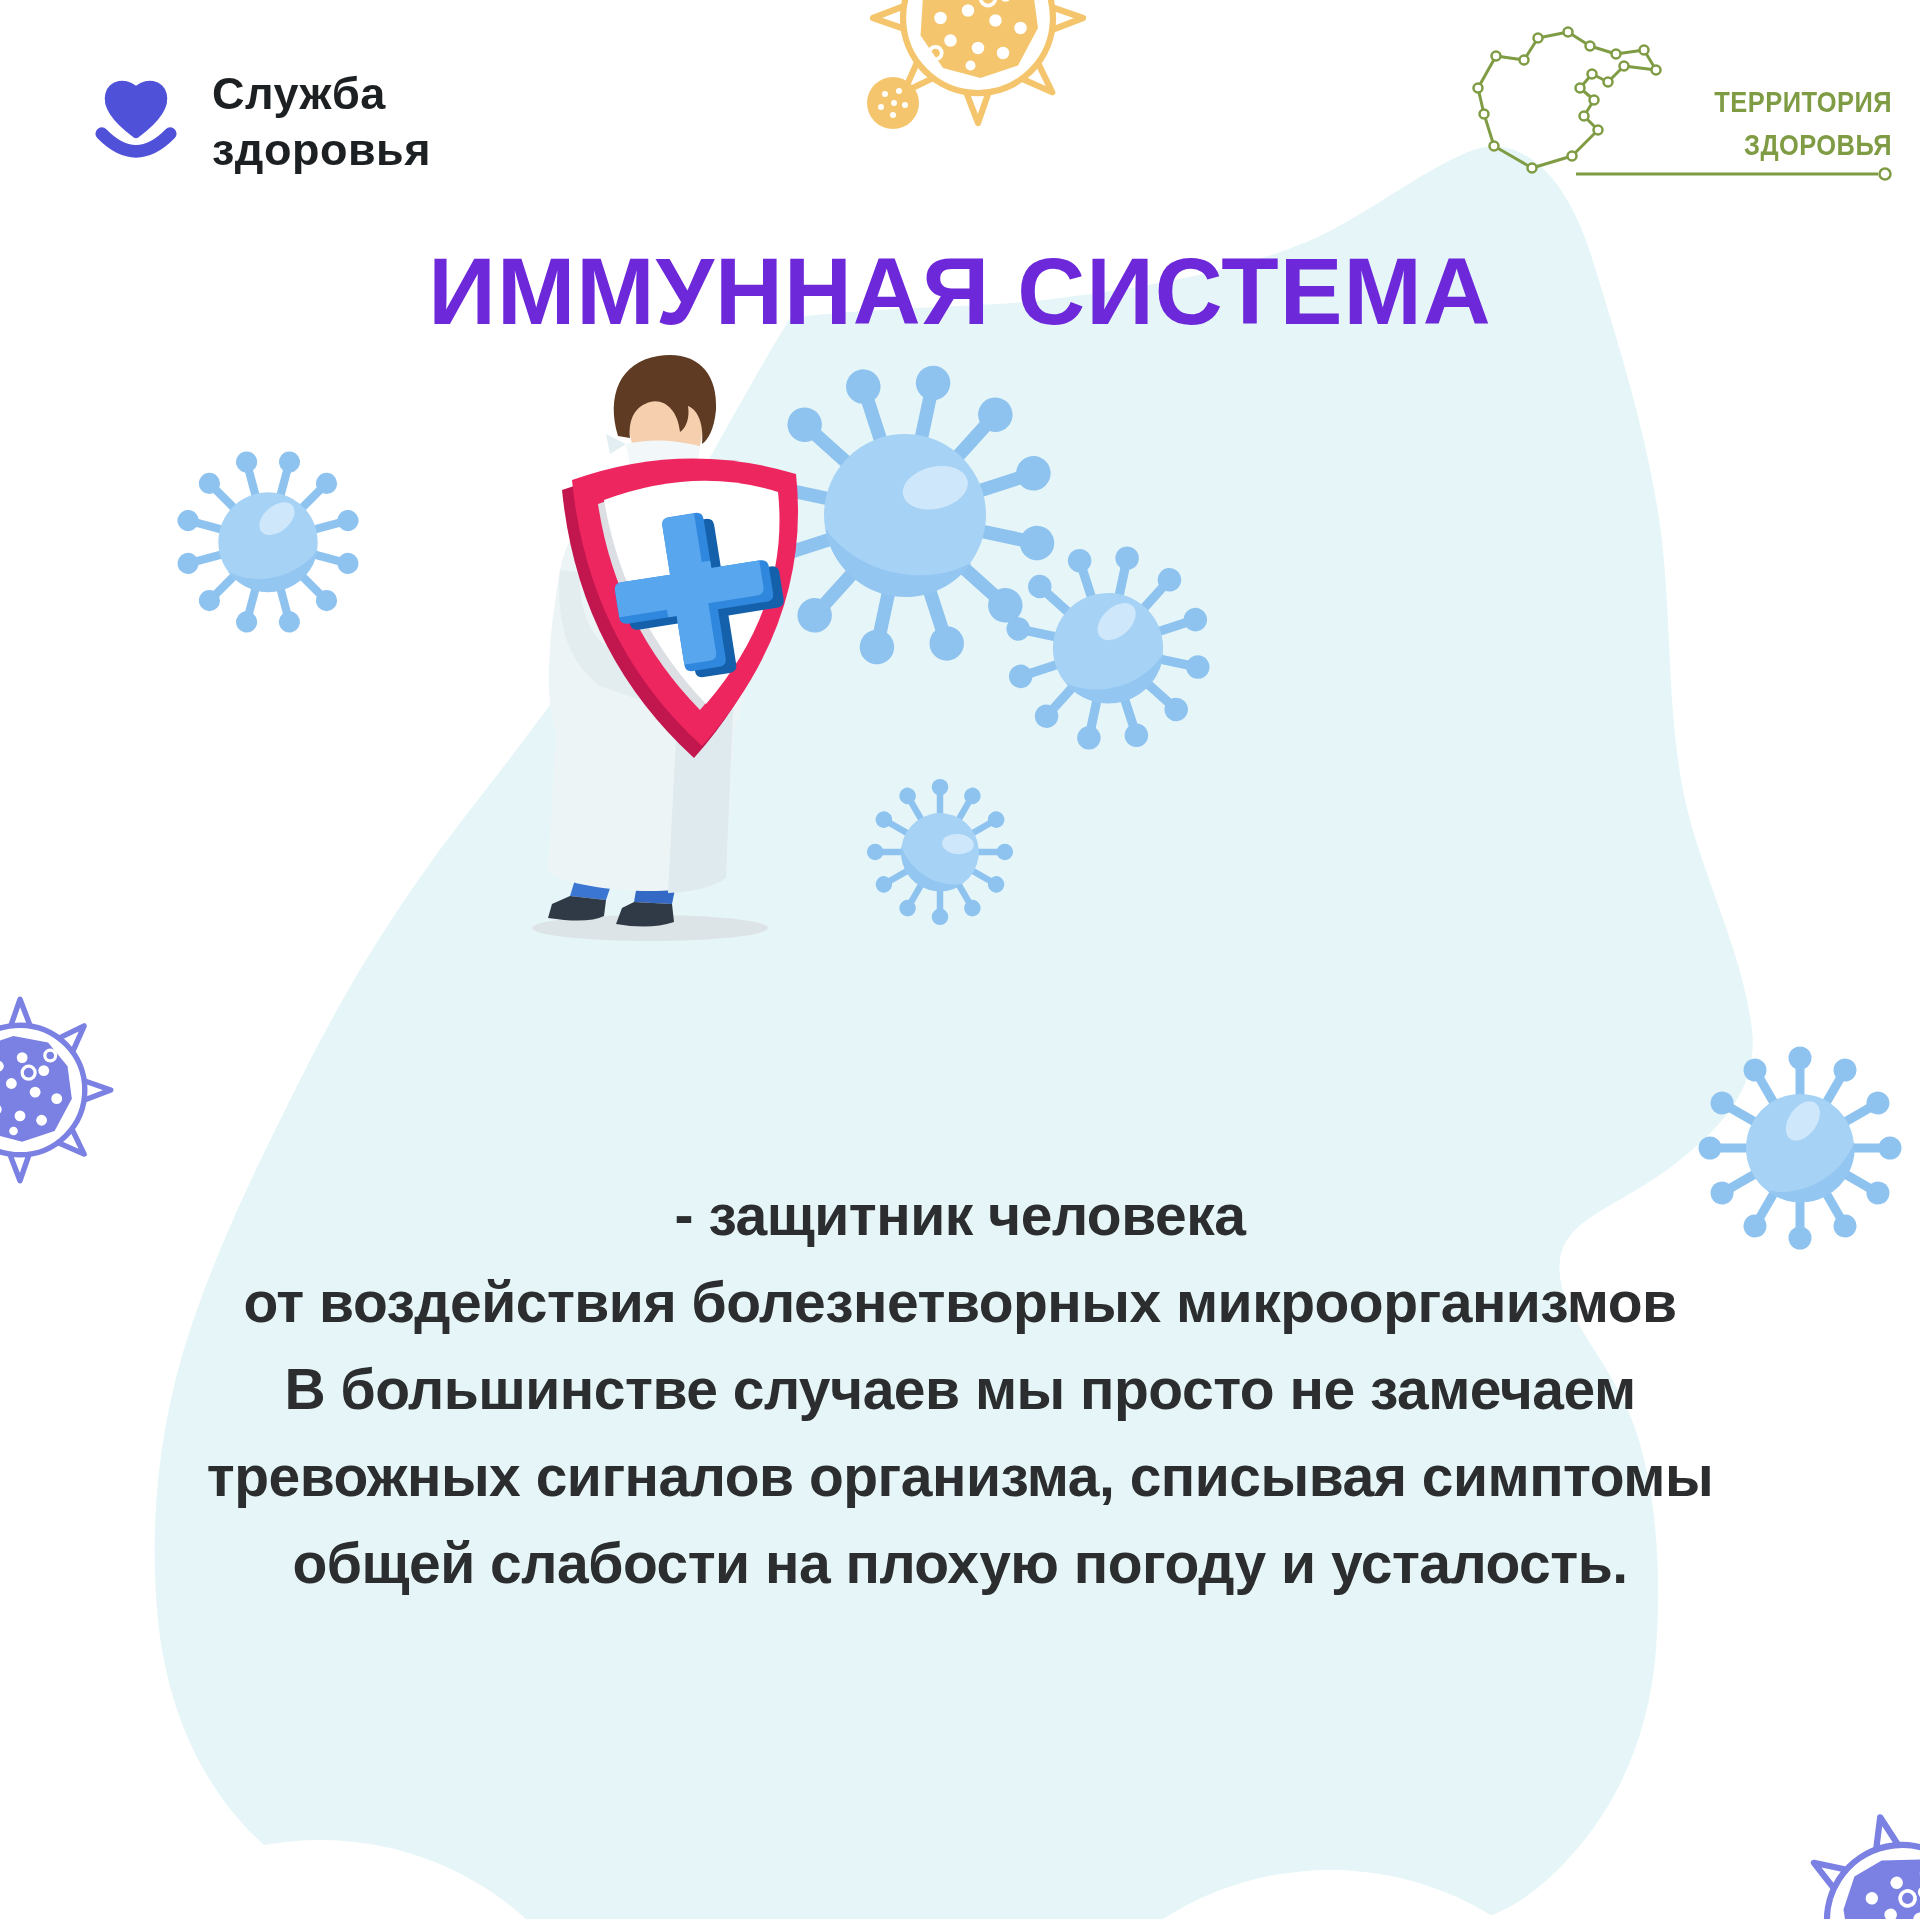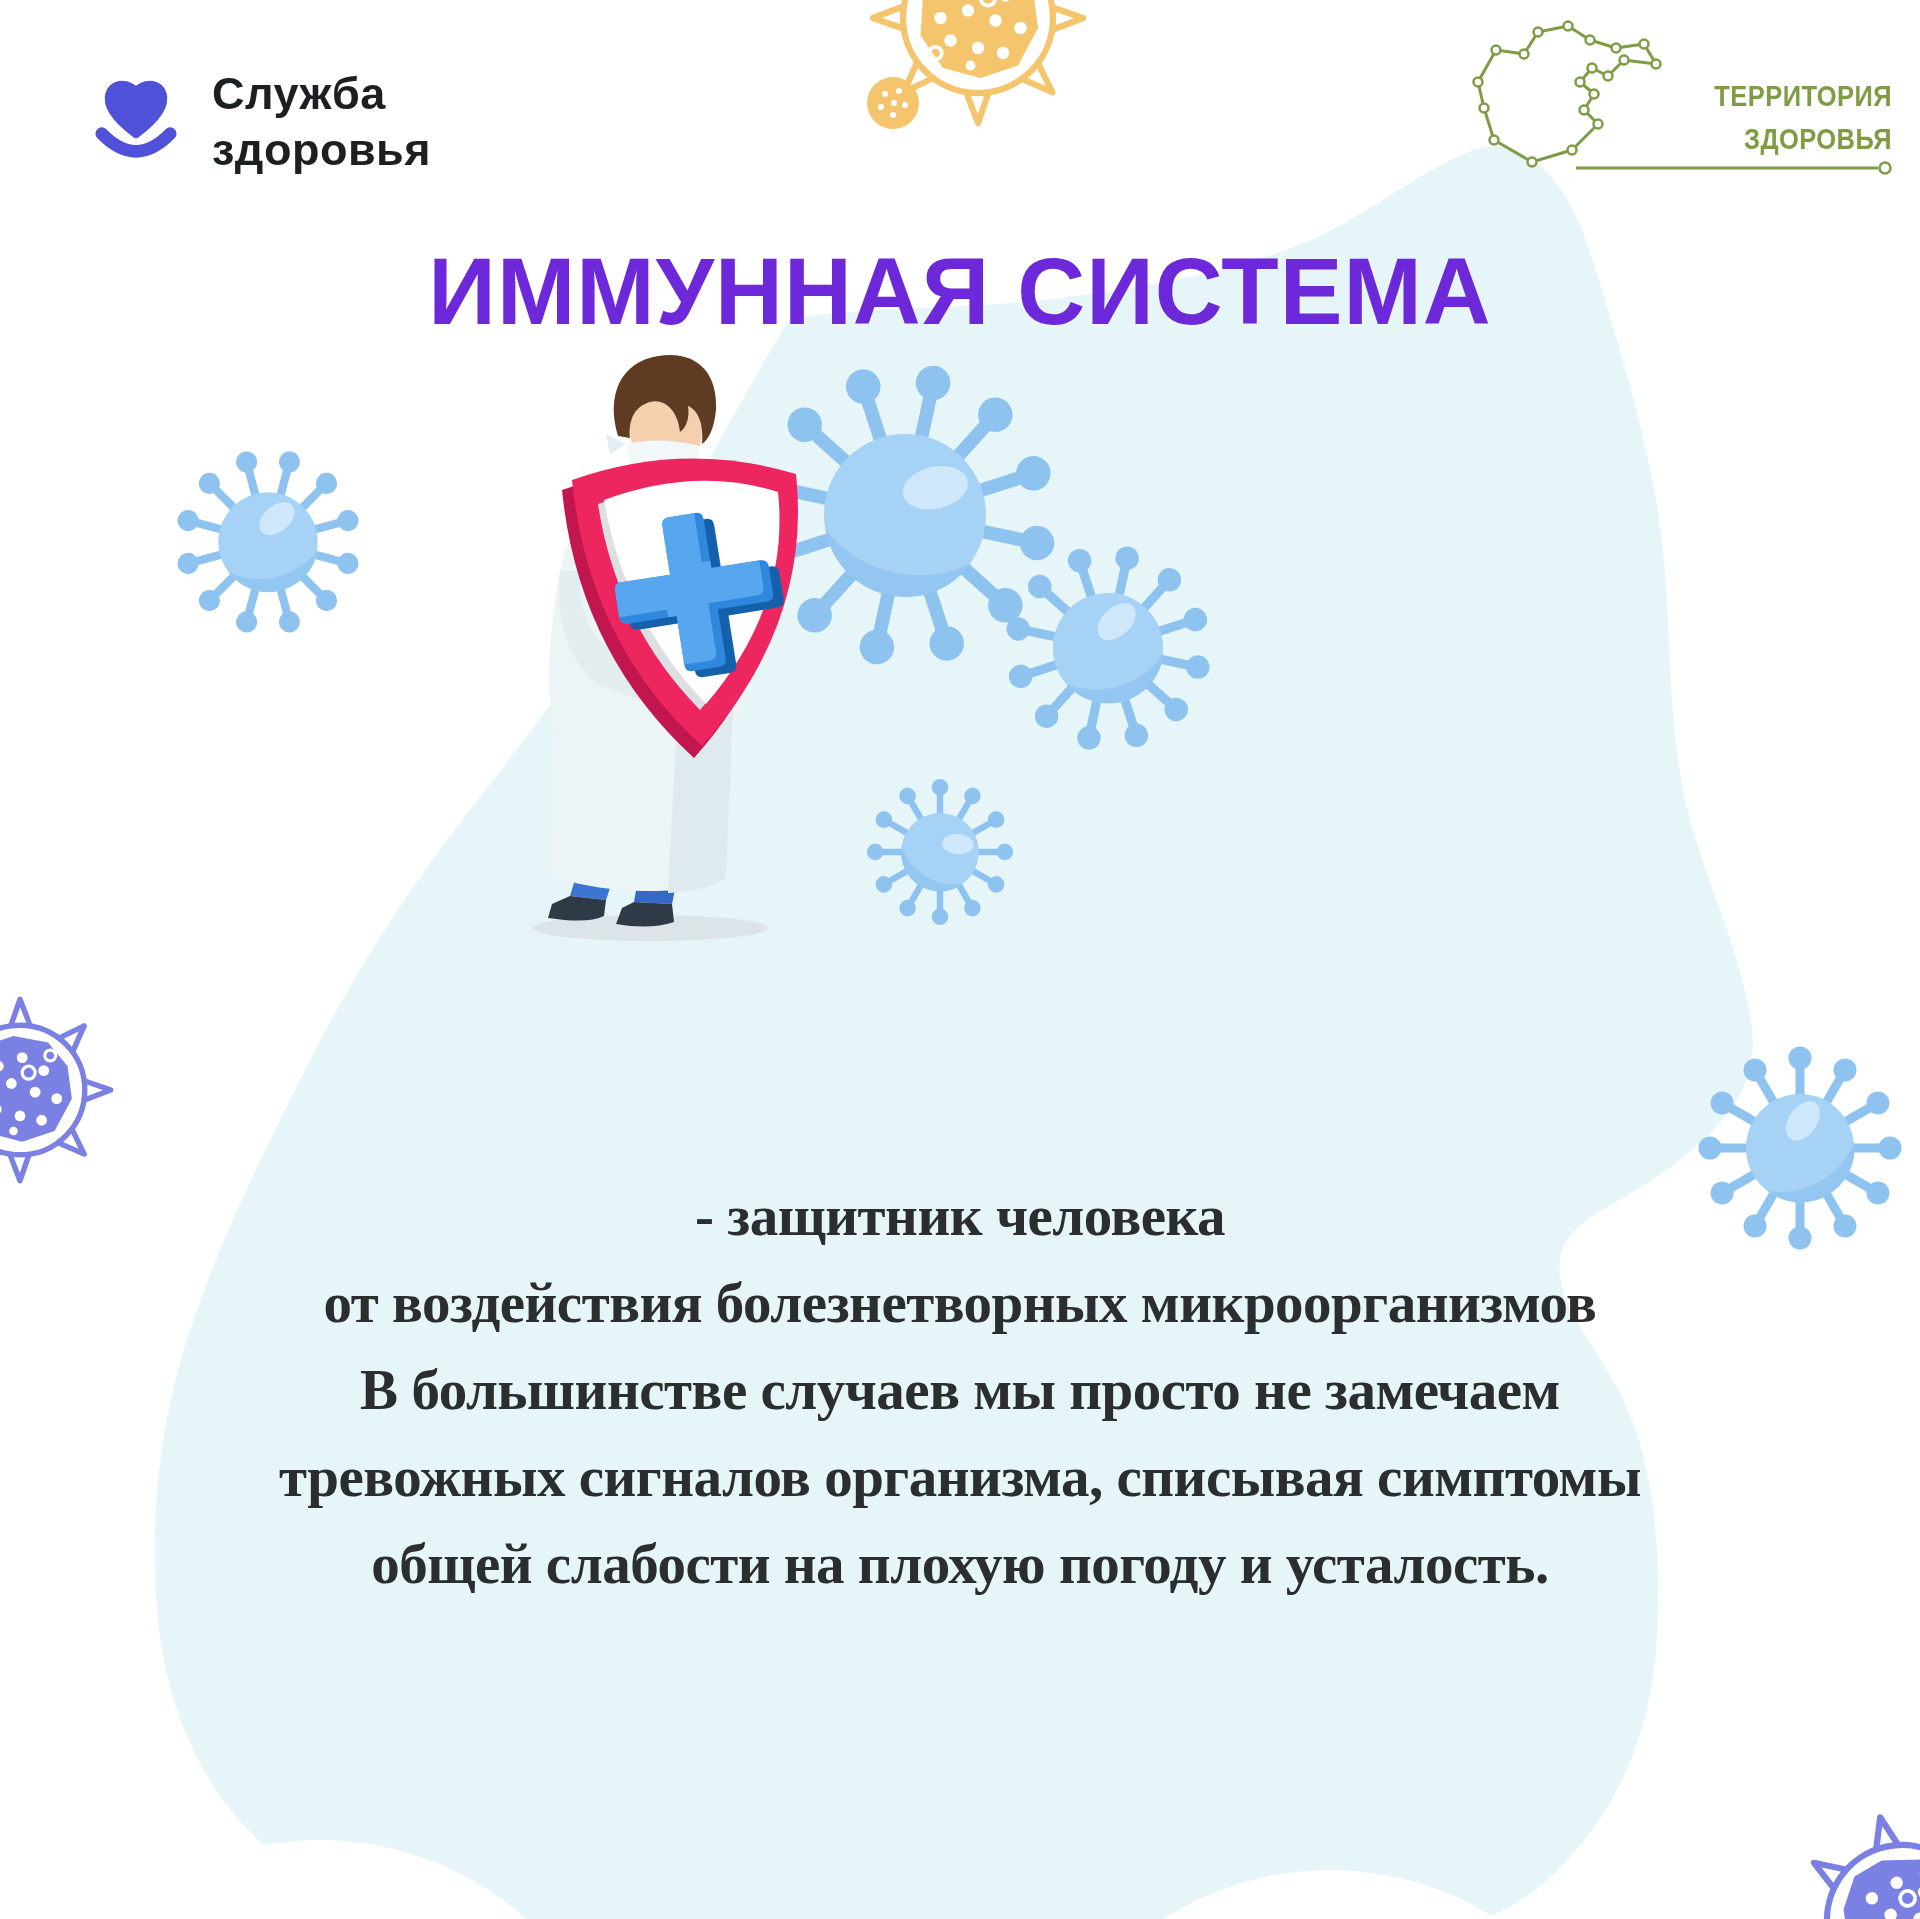--- a/index.html
+++ b/index.html
@@ -9,38 +9,38 @@
   }
   .bg-svg{position:absolute;left:0;top:0;width:1920px;height:1919px;}
   
   .logo-left{position:absolute;left:92px;top:60px;width:460px;height:130px;}
   .logo-left svg{position:absolute;left:0;top:10px;}
   .logo-left-text{
     position:absolute;left:120px;top:6px;
     font-size:45px;font-weight:700;color:#1d2023;line-height:56px;letter-spacing:.5px;
   }
   
-  .logo-right{position:absolute;left:1450px;top:16px;width:460px;height:175px;}
+  .logo-right{position:absolute;left:1450px;top:22px;width:460px;height:175px;}
   .logo-right svg{position:absolute;left:0;top:0;}
   .logo-right-text{
     position:absolute;right:18px;top:58px;text-align:right;
     font-size:30px;font-weight:700;color:#7f9c44;line-height:43px;
     transform:scaleX(.85);transform-origin:100% 50%;letter-spacing:.5px;
   }
   
   .title{
     position:absolute;left:0;top:238px;width:1920px;margin:0;
     text-align:center;font-size:94px;font-weight:700;color:#6d28d9;letter-spacing:1px;
   }
   
   .body-text{
     position:absolute;left:0;top:1172px;width:1920px;text-align:center;
     font-size:57px;font-weight:700;color:#2b2d2e;line-height:87px;letter-spacing:-.5px;
   }
-  .body-text div{white-space:nowrap;font-family:Liberation Serif, serif;}
+  .body-text div{white-space:nowrap;}
 </style>
 </head>
 <body>
 
 <div class="poster">
 
   <svg class="bg-svg" viewBox="0 0 1920 1919" xmlns="http://www.w3.org/2000/svg">
     <defs>
 
       <g id="spk">

